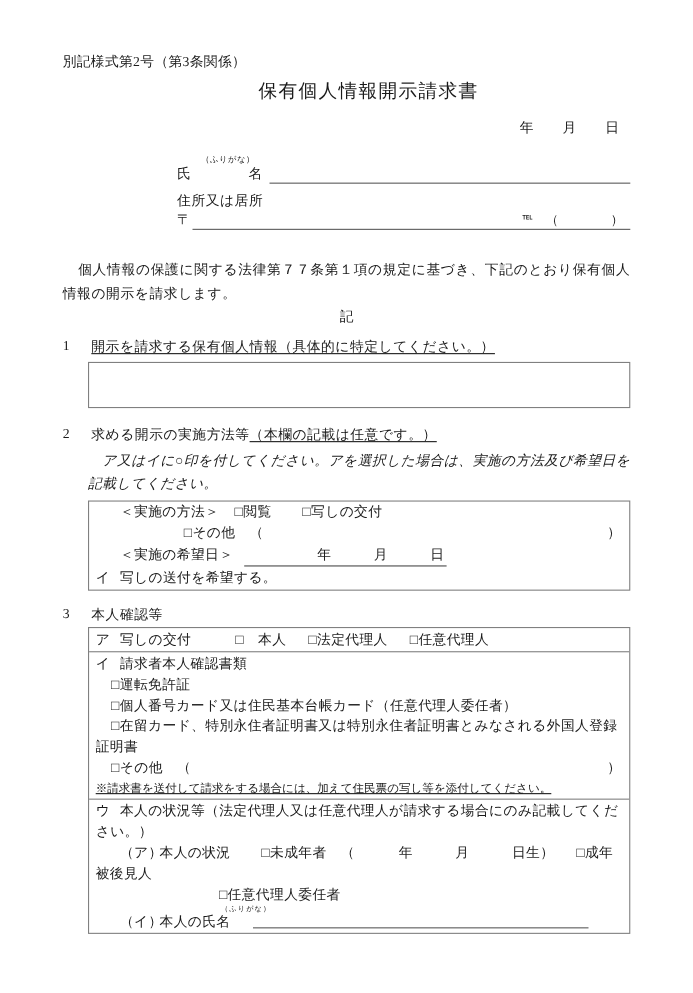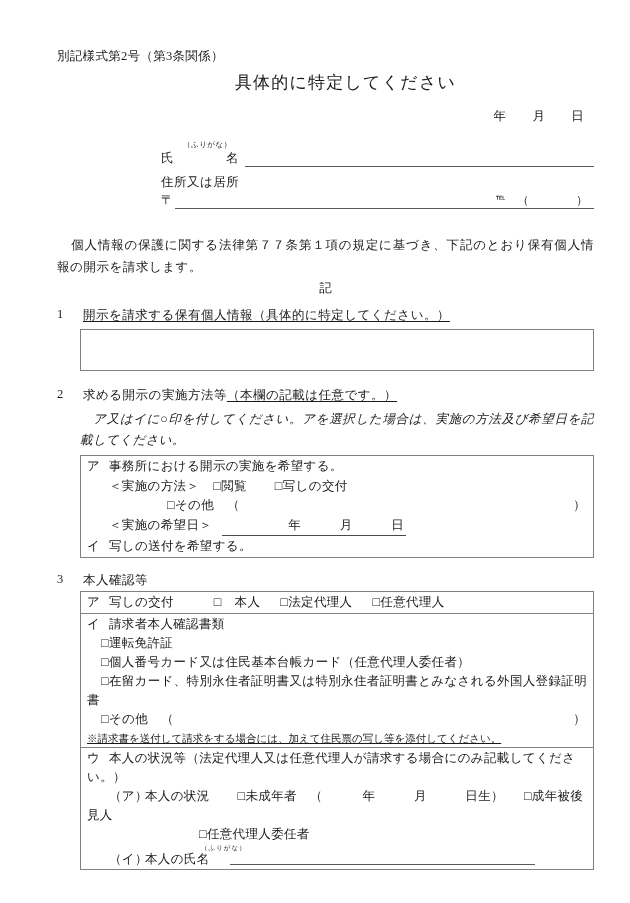--- a/index.html
+++ b/index.html
@@ -13,21 +13,21 @@
     font-family: "Liberation Serif", "DejaVu Serif", serif;
     color: #1a1a1a;
     position: relative;
     overflow: hidden;
   }
   .page {
     position: relative;
     width: 630px;
     height: 881px;
     box-sizing: border-box;
-    padding: 48px 36px 0 57px;
+    padding: 48px 57px 0 57px;
   }
 
   
   .form-code {
     font-size: 12.5px;
     letter-spacing: 0.3px;
     margin: 0 0 6px 0;
   }
   .doc-title {
     text-align: center;
@@ -200,21 +200,21 @@
   }
   .row-name, .row-addr { position: relative; }
 </style>
 </head>
 <body>
 
 <div class="page">
 
   <div class="form-code">別記様式第2号（第3条関係）</div>
 
-  <div class="doc-title">具体的に特定してください</div>
+  <div class="doc-title">保有個人情報開示請求書</div>
 
   <div class="date-line">
     <span>年</span><span class="gap"></span><span>月</span><span class="gap"></span><span>日</span>
   </div>
 
 
   <div class="applicant">
     <div class="furigana">（ふりがな）</div>
     <div class="field-row row-name">
       <span class="field-label">氏　　　　名</span>
@@ -238,23 +238,20 @@
   </div>
   <div class="big-box"></div>
 
   <div class="sec-head" style="margin-top:16px;">
     <span class="sec-num">2</span>
     <span class="sec-title"><span>求める開示の実施方法等</span><span class="u-line">（本欄の記載は任意です。）</span></span>
   </div>
   <div class="sec-sub"><span class="indent2"></span><span>ア又はイに○印を付してください。アを選択した場合は、実施の方法及び希望日を記載してください。</span></div>
 
   <div class="frame">
-    <div class="row">
-      <span class="mk">ア</span><span>事務所における開示の実施を希望する。</span>
-    </div>
     <div class="row" style="padding-top:0;padding-bottom:0;">
       <span class="ind1"></span><span>＜実施の方法＞</span><span class="sp14"></span><span>□閲覧</span><span class="sp28"></span><span>□写しの交付</span>
     </div>
     <div class="row" style="padding-top:0;padding-bottom:0;">
       <span class="ind3"></span><span class="sp28"></span><span>□その他　（</span><span class="paren-right">）</span>
     </div>
     <div class="row" style="padding-top:1px;padding-bottom:0;">
       <span class="ind1"></span><span>＜実施の希望日＞</span><span class="sp10"></span><span class="date-under">　　　　　年　　　月　　　日</span>
     </div>
     <div class="row">

